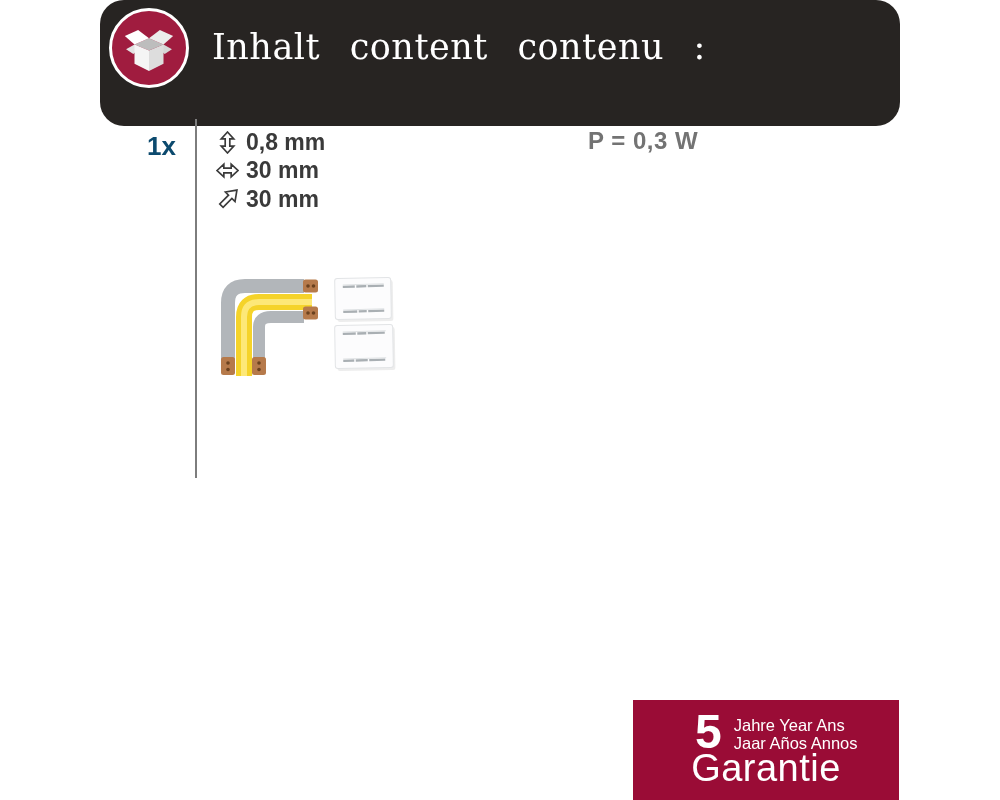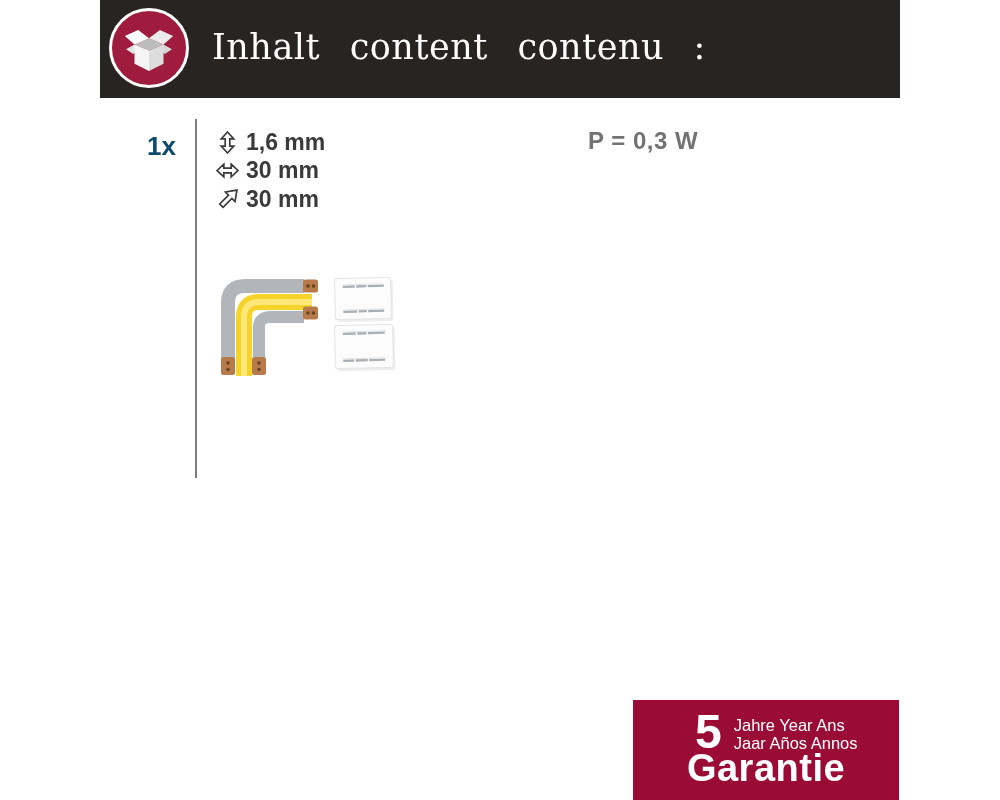--- a/index.html
+++ b/index.html
@@ -1,20 +1,20 @@
 <!DOCTYPE html>
 <html><head>
 <meta charset="utf-8">
 <style>
   html,body{margin:0;padding:0;background:#fff;}
   .screen{position:relative;width:1000px;height:800px;background:#ffffff;overflow:hidden;
           font-family:"Liberation Sans",sans-serif;}
 
   
-  .header{position:absolute;left:100px;top:0;width:800px;height:98px;background:#272422;}
+  .header{position:absolute;left:100px;top:0;width:800px;height:126px;background:#272422;border-radius:24px;}
   .header-icon{position:absolute;left:9px;top:8px;width:80px;height:80px;border-radius:50%;
                background:#a01c3f;border:3px solid #ffffff;box-sizing:border-box;
                display:flex;align-items:center;justify-content:center;}
   .header-icon svg{width:58px;height:58px;display:block;}
   .header-title{position:absolute;left:112px;top:27px;margin:0;color:#ffffff;
                 font-family:"DejaVu Serif",serif;font-weight:400;font-size:35px;
                 letter-spacing:0.5px;word-spacing:18px;white-space:nowrap;}
 
   
   .qty{position:absolute;left:147px;top:131px;font-weight:700;font-size:26px;color:#0c4a6e;}
@@ -34,21 +34,21 @@
   .product{position:absolute;left:215px;top:265px;width:185px;height:118px;}
 
   
   .warranty{position:absolute;left:633px;top:700px;width:266px;height:100px;background:#9a0c36;
             color:#ffffff;}
   .w-top{position:absolute;left:62px;top:10px;display:flex;align-items:flex-start;}
   .w-years{font-size:48px;font-weight:700;line-height:44px;}
   .w-langs{display:flex;flex-direction:column;margin-left:12px;margin-top:6px;}
   .w-langs span{font-size:16.5px;font-weight:400;line-height:18px;white-space:nowrap;}
   .w-label{position:absolute;left:0;right:0;top:47px;text-align:center;
-           font-size:38px;font-weight:700;letter-spacing:0.5px;}
+           font-size:38px;font-weight:400;letter-spacing:0.5px;}
 </style>
 </head>
 <body>
 
 <div class="screen">
 
   <header class="header">
     <div class="header-icon">
       <svg viewBox="0 0 48 48" aria-hidden="true">
         <polygon points="12,21 24,16 36,21 24,26" fill="#bdbdbd"></polygon>
@@ -67,21 +67,21 @@
 
   <div class="divider"></div>
 
   <ul class="specs">
     <li class="spec-row">
       <span class="spec-icon">
         <svg viewBox="0 0 22 22">
             <polygon points="11,1 17,7.5 13.2,7.5 13.2,14.5 17,14.5 11,21 5,14.5 8.8,14.5 8.8,7.5 5,7.5" fill="#ffffff" stroke="#3a3a3a" stroke-width="1.6" stroke-linejoin="miter"></polygon>
           </svg>
       </span>
-      <span class="spec-value">1,6 mm</span>
+      <span class="spec-value">0,8 mm</span>
     </li>
     <li class="spec-row">
       <span class="spec-icon">
         <svg viewBox="0 0 22 22">
             <polygon points="1,11 7.5,5 7.5,8.8 14.5,8.8 14.5,5 21,11 14.5,17 14.5,13.2 7.5,13.2 7.5,17" fill="#ffffff" stroke="#3a3a3a" stroke-width="1.6" stroke-linejoin="miter"></polygon>
           </svg>
       </span>
       <span class="spec-value">30 mm</span>
     </li>
     <li class="spec-row">

